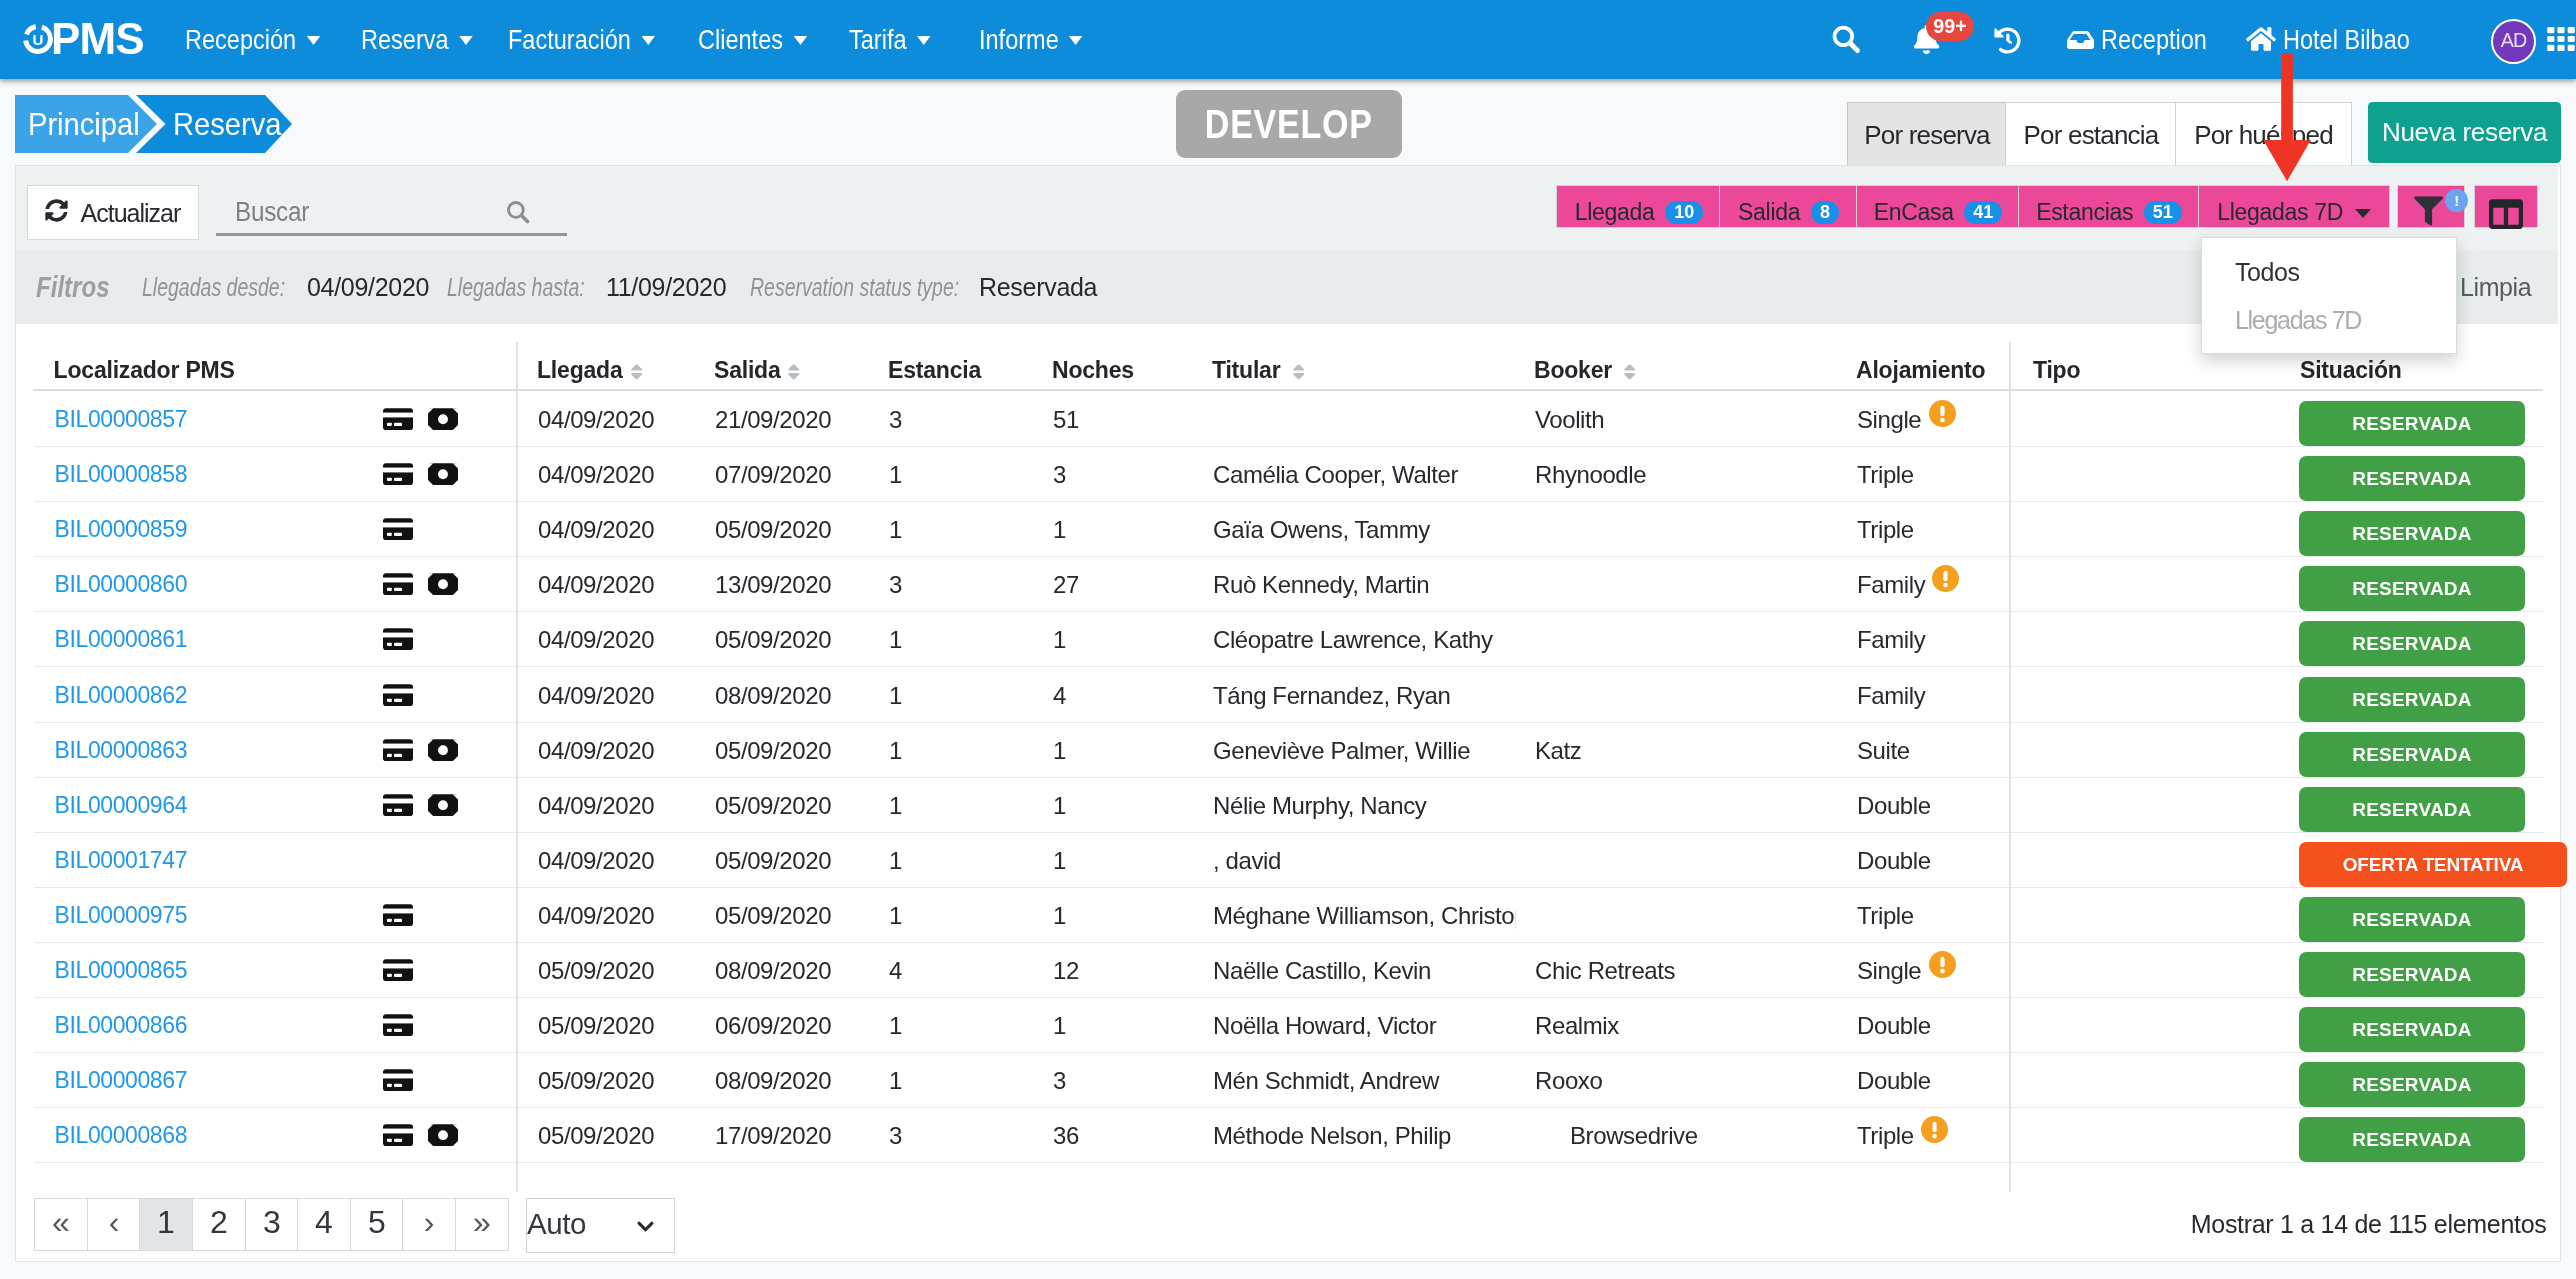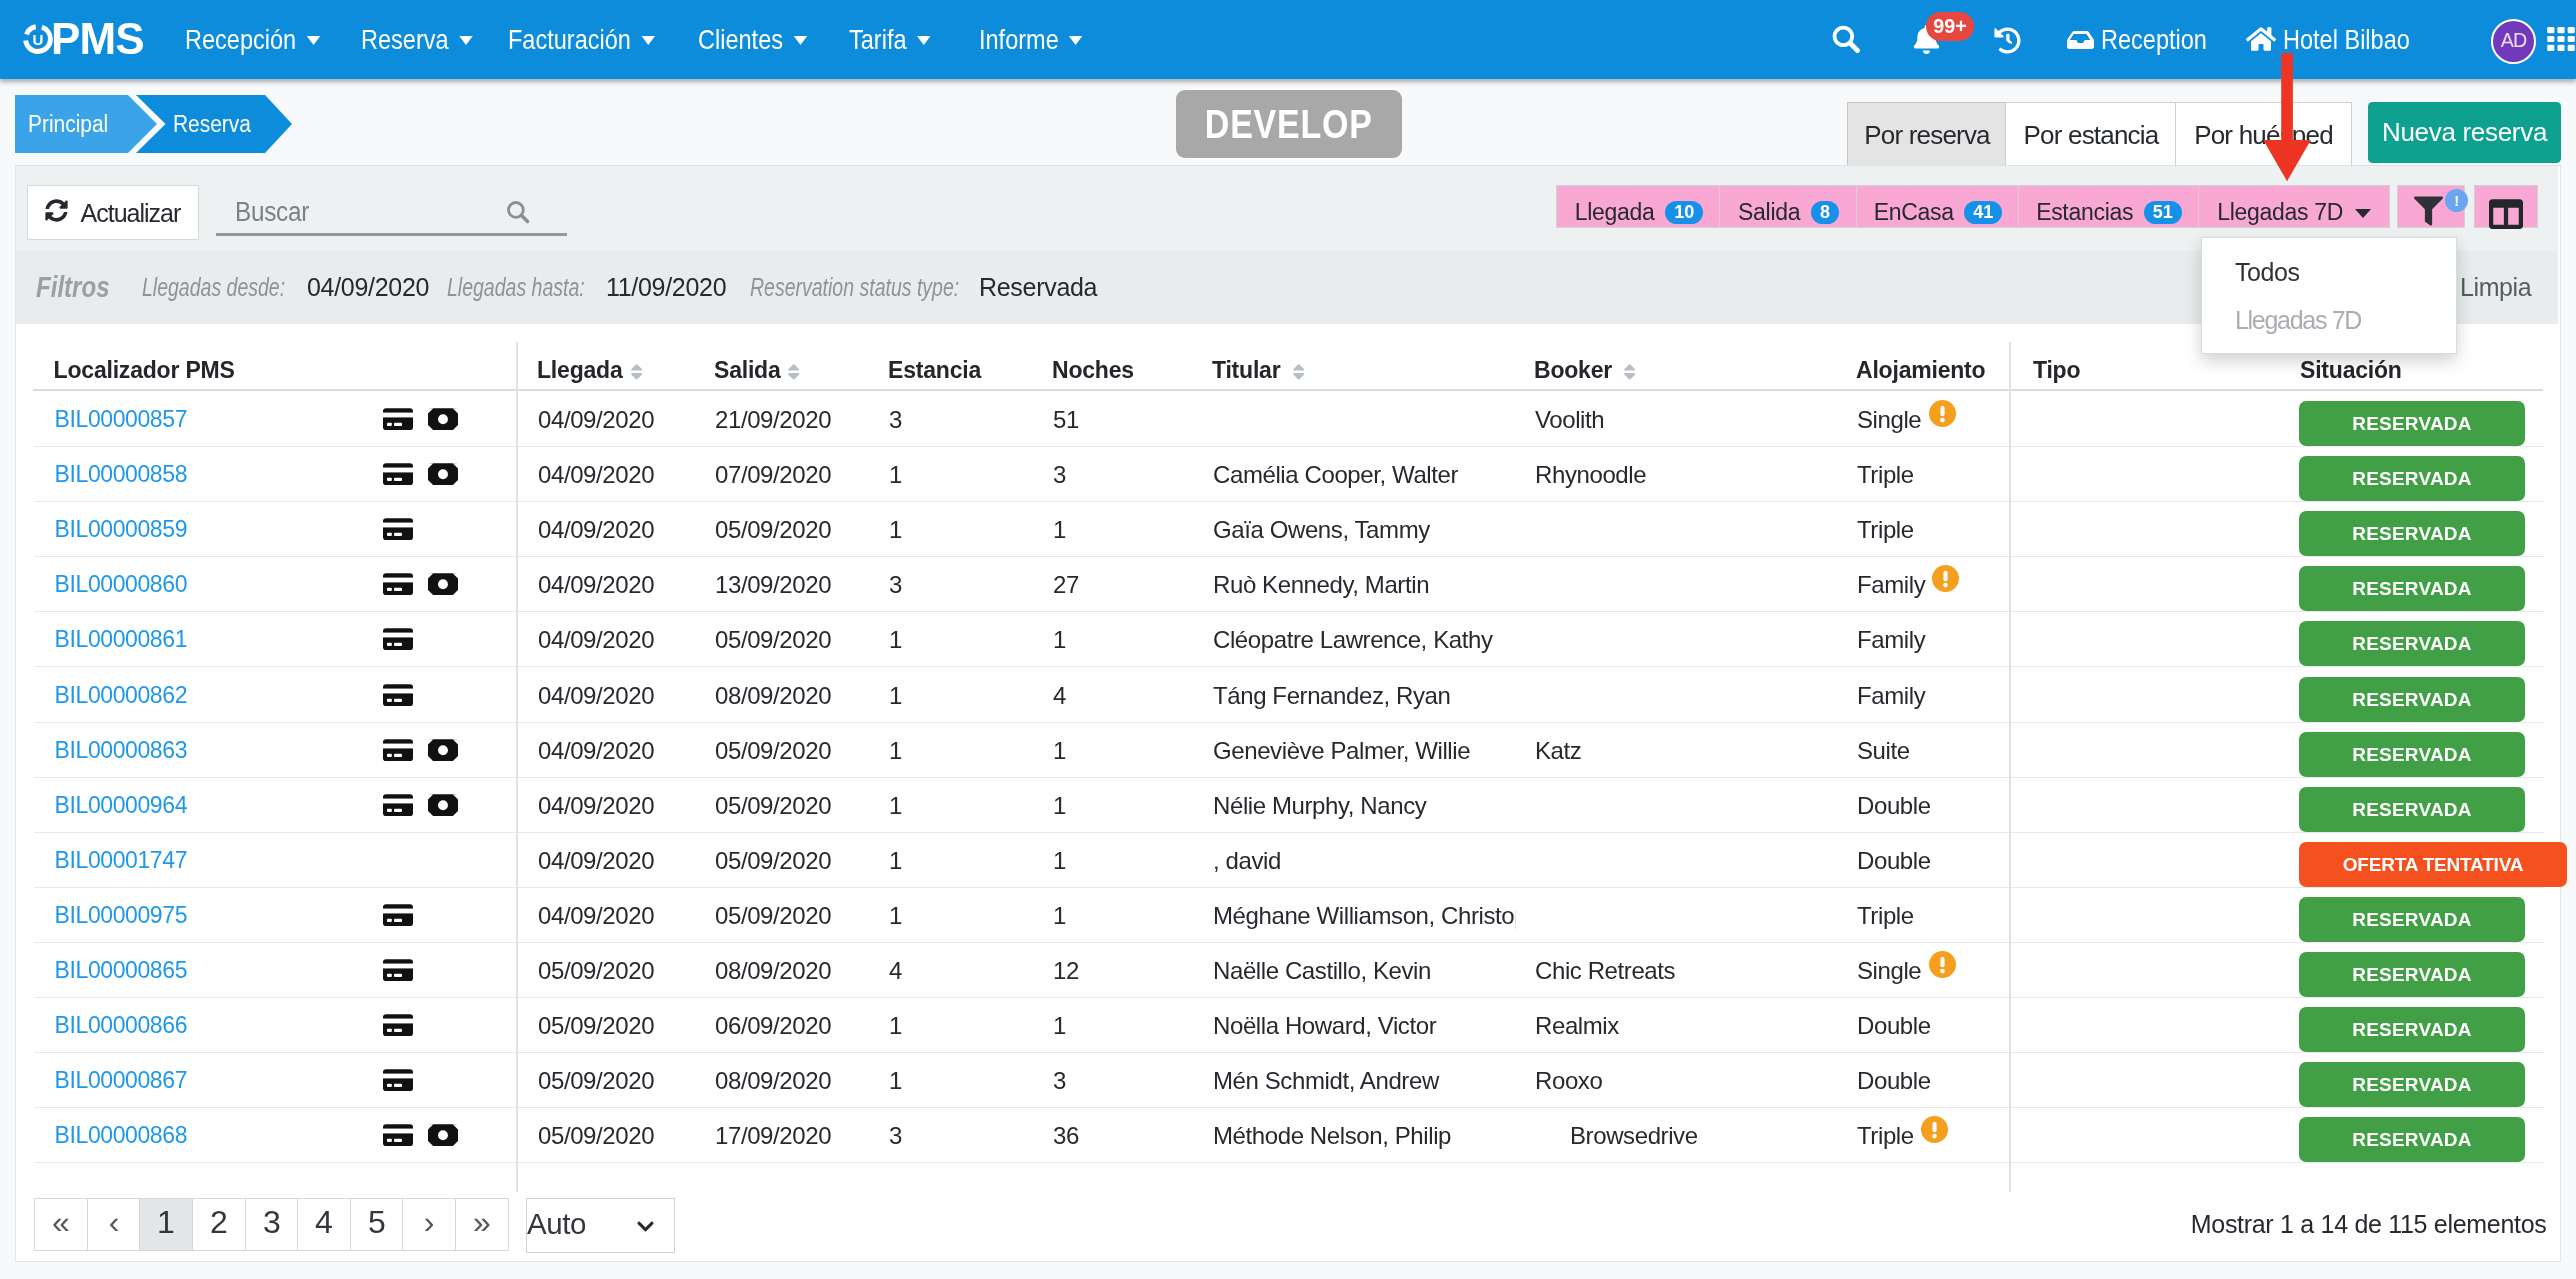--- a/index.html
+++ b/index.html
@@ -2,37 +2,37 @@
 <html style="font-size:14.3px"><head><meta charset="utf-8">
 <style>
 *{margin:0;padding:0;box-sizing:border-box}
 html,body{width:2576px;height:1280px;background:#f7f9fa;font-family:"Liberation Sans",sans-serif;overflow:hidden;position:relative}
 
 #nav{position:absolute;left:0;top:0;width:2576px;height:79px;background:#0d8cdc;box-shadow:0 2.7px 4.5px rgba(80,80,80,.45);z-index:30}
 .nitem{position:absolute;top:0;height:79px;line-height:79px;color:#fff;font-size:28px;white-space:nowrap;transform:scaleX(.84);transform-origin:left center}
 .caret{display:inline-block;width:0;height:0;border-left:8px solid transparent;border-right:8px solid transparent;border-top:9.8px solid #fff;vertical-align:middle;margin-left:12.5px;margin-top:-1.8px}
 #logo-txt{position:absolute;left:51px;top:0;height:79px;line-height:77px;color:#fff;font-size:44px;font-weight:bold;letter-spacing:-0.9px}
 
-.bc{position:absolute;top:95px;height:58px;color:#fff;font-size:23px;z-index:5}
+.bc{position:absolute;top:95px;height:58px;color:#fff;font-size:32px;z-index:5}
 .bc .bct{transform:scaleX(.91);transform-origin:left center}
 
 #develop{position:absolute;left:1176px;top:90px;width:226px;height:68px;background:#a8a8a8;border-radius:9px;color:#fff;font-weight:bold;font-size:40px;letter-spacing:0.9px;text-align:center;line-height:68px}
 #develop span{display:inline-block;transform:scaleX(.85)}
 
 .seg{position:absolute;top:102px;height:67px;background:#fff;border:1.8px solid #ccd0d3;color:#26292e;font-size:26px;text-align:center;line-height:64px;letter-spacing:-0.8px}
 .seg.active{background:#e4e4e4;border-color:#c3c7ca}
 #newres{position:absolute;left:2368px;top:102px;width:193px;height:61px;background:#0ea190;border-radius:4.5px;color:#fff;font-size:26px;text-align:center;line-height:61px;letter-spacing:-0.3px}
 
 #panel{position:absolute;left:15px;top:165px;width:2546px;height:1097px;background:#fff;border-left:1.8px solid #e3e6e8;border-right:1.8px solid #e3e6e8;border-bottom:1.8px solid #e3e6e8;border-top:1.8px solid #dfe2e4}
 #toolbar{position:absolute;left:0;top:0;width:2542px;height:85px;background:#eef1f2}
 #filters{position:absolute;left:0;top:85px;width:2542px;height:73px;background:#e8eced}
 #btn-act{position:absolute;left:10.7px;top:19px;width:172px;height:55px;background:#fff;border:1.8px solid #d5d8da;font-size:25px;color:#26292e;line-height:51px;text-align:center;letter-spacing:-1px}
 #search-line{position:absolute;left:200px;top:67px;width:351px;height:2.7px;background:#95989b}
 #search-ph{position:absolute;left:219px;top:0;height:85px;line-height:93px;color:#7a8288;font-size:27px;letter-spacing:-0.3px;transform:scaleX(.9);transform-origin:left center}
-.tbtn{position:absolute;top:19px;height:43px;line-height:52px;background:#f9a8d4;border:1.8px solid #cfd3d6;color:#26292e;font-size:23px;letter-spacing:-0.3px;text-align:center}
+.tbtn{position:absolute;top:19px;height:43px;line-height:52px;background:#ec4899;border:1.8px solid #cfd3d6;color:#26292e;font-size:23px;letter-spacing:-0.3px;text-align:center}
 .tbtn .inner{display:inline}
 .pill{display:inline-block;min-width:19.7px;padding:0 9px;height:23px;border-radius:11.6px;background:#1690e8;color:#fff;font-size:18px;font-weight:bold;line-height:23px;vertical-align:middle;margin-left:10.7px;margin-top:-2.7px;letter-spacing:0;text-align:center}
 .dcaret{display:inline-block;width:0;height:0;border-left:8px solid transparent;border-right:8px solid transparent;border-top:9.8px solid #26292e;vertical-align:middle;margin-left:11.6px;margin-top:-1.8px}
 
 .flab{position:absolute;top:85px;height:73px;line-height:73px;font-style:italic;color:#8c9399;font-size:25px;transform:scaleX(.78);transform-origin:left center;white-space:nowrap}
 .fval{position:absolute;top:85px;height:73px;line-height:73px;color:#26292e;font-size:25px;letter-spacing:-0.3px;white-space:nowrap}
 
 #thead .hcell{position:absolute;top:0;height:67px;line-height:93px;font-weight:bold;font-size:23px;color:#23262a;letter-spacing:-0.2px;white-space:nowrap}
 .vline{position:absolute;width:1.8px;background:#dfe3e6}
 .trow{position:absolute;left:34px;width:2510px;height:55px;border-bottom:1.8px solid #e7eaec}

